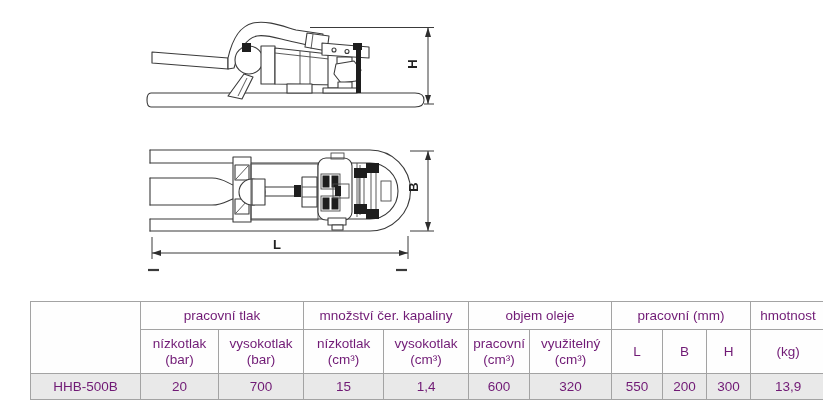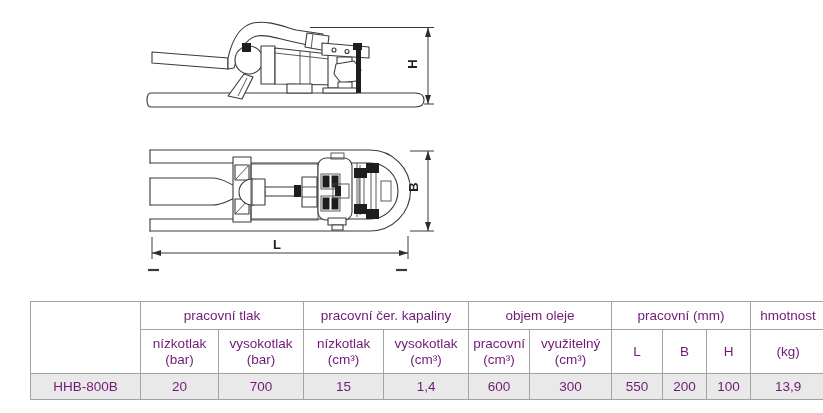--- a/index.html
+++ b/index.html
@@ -167,21 +167,21 @@
       <col style="width:82px">
         <col style="width:51px">
         <col style="width:44px">
       <col style="width:44px">
         <col style="width:75px">
     </colgroup>
     <tbody>
       <tr class="r1">
         <td rowspan="2"></td>
         <td colspan="2">pracovní tlak</td>
-        <td colspan="2">pracovní čer. kapaliny</td>
+        <td colspan="2">množství čer. kapaliny</td>
         <td colspan="2">objem oleje</td>
         <td colspan="3">pracovní (mm)</td>
         <td>hmotnost</td>
       </tr>
       <tr class="r2">
         <td>
           <div class="sub-label">nízkotlak</div>
           <div class="sub-unit">(bar)</div>
         </td>
         <td>
@@ -215,27 +215,27 @@
         <td>
           <div class="sub-label">H</div>
 
         </td>
         <td>
           <div class="sub-label">(kg)</div>
 
         </td>
       </tr>
       <tr class="r3">
-        <td>HHB-800B</td>
+        <td>HHB-500B</td>
         <td>20</td>
         <td>700</td>
         <td>15</td>
         <td>1,4</td>
         <td>600</td>
-        <td>300</td>
+        <td>320</td>
         <td>550</td>
         <td>200</td>
-        <td>100</td>
+        <td>300</td>
         <td>13,9</td>
       </tr>
     </tbody>
   </table>
 </div>
 
 </body></html>

